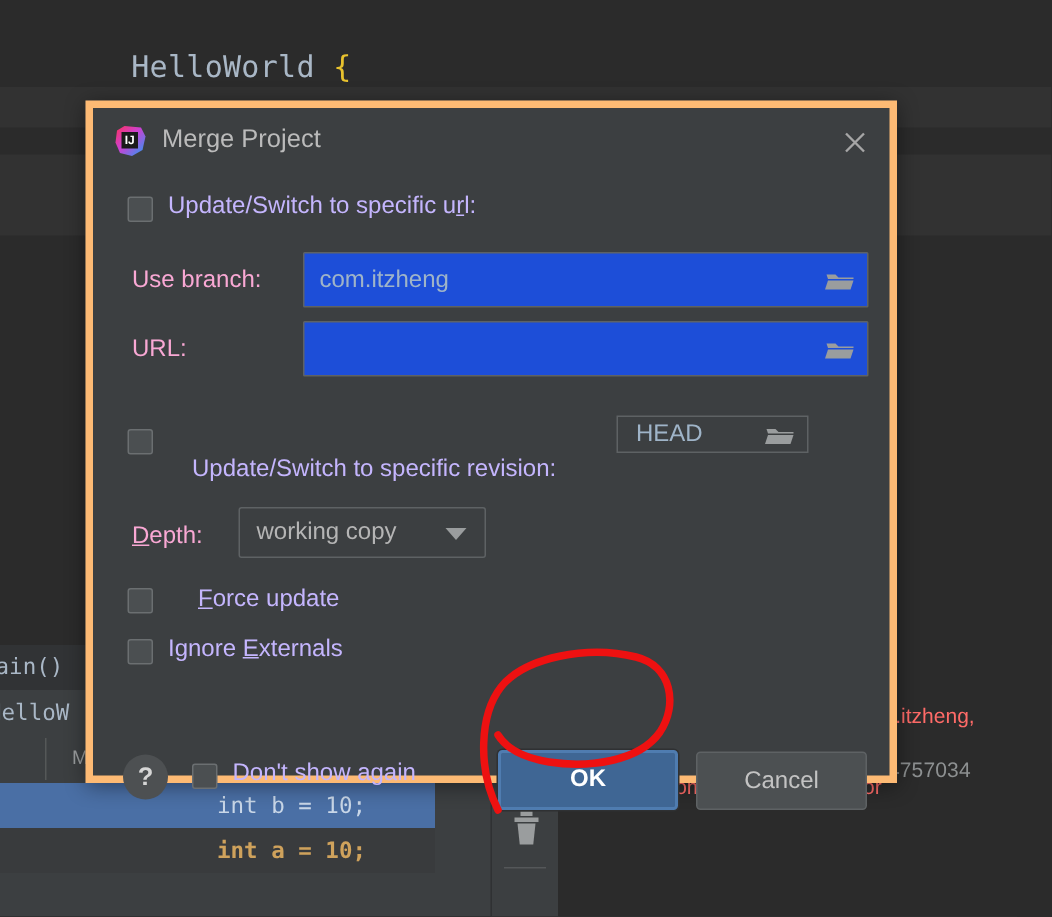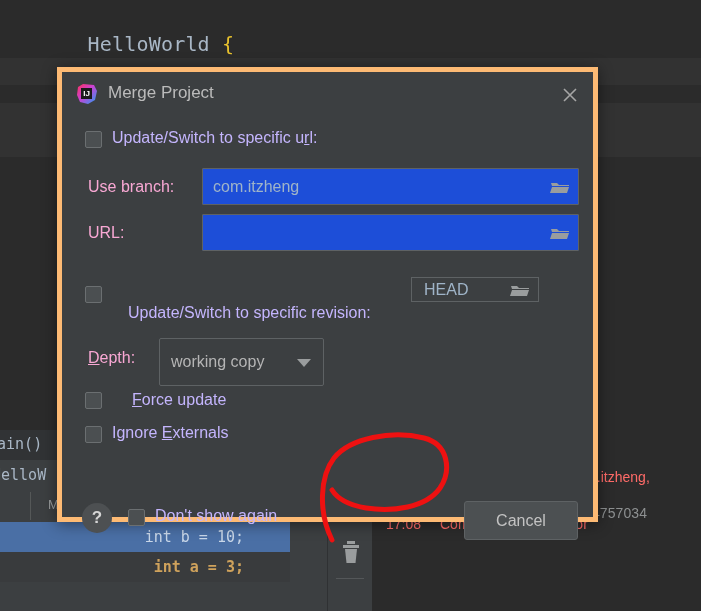--- a/index.html
+++ b/index.html
@@ -324,21 +324,21 @@
     </div>
 
     <div class="diff-header">
       <span class="diff-header-cell" style="left:48px;">Merge Sources</span>
       <span class="diff-header-cell" style="left:198px;">Commit Message</span>
     </div>
     <div class="diff-sep" style="left:30px;"></div>
     <div class="diff-sep" style="left:180px;"></div>
 
     <div class="diff-row selected" style="top:92px;">int b = 10;</div>
-    <div class="diff-row normal" style="top:122px;">int a = 3;</div>
+    <div class="diff-row normal" style="top:122px;">int a = 10;</div>
 
     <div class="right-toolbar">
       <span class="toolbar-icon" style="left:11px; top:10px;">
         <svg width="22" height="22" viewBox="0 0 22 22">
           <rect x="2" y="3" width="18" height="16" fill="none" stroke="#9a9d9e" stroke-width="2"></rect>
           <path d="M6 9 L11 14 L16 9" fill="none" stroke="#9a9d9e" stroke-width="2"></path>
         </svg>
       </span>
       <span class="toolbar-icon" style="left:12px; top:50px;">
         <svg width="22" height="24" viewBox="0 0 22 24">
@@ -417,35 +417,38 @@
       <span class="val">HEAD</span>
       <span class="folder-btn">
         <svg width="20" height="16" viewBox="0 0 20 16">
           <path d="M1 4 L7 4 L9 6 L19 6 L19 7 L2 7 Z" fill="#9a9d9e"></path>
           <path d="M2 8 L19 8 L17 14 L0 14 Z" fill="#9a9d9e"></path>
         </svg>
       </span>
     </div>
 
     <span class="field-label" style="left:26px; top:233px;"><span class="mn" style="display:inline">D</span><span>epth:</span></span>
-    <div class="combo" style="left:97px; top:222px; width:165px; height:48px;">
+    <div class="combo" style="left:97px; top:222px; width:165px; height:34px;">
       <span class="val">working copy</span>
       <span class="arrow"></span>
     </div>
 
     <span class="cb" style="left:23px; top:276px;"></span>
     <span class="cb-label" style="left:50px; top:275px;margin-left:20px;"><span class="mn">F</span><span>orce update</span></span>
 
     <span class="cb" style="left:23px; top:310px;"></span>
     <span class="cb-label" style="left:50px; top:308px;"><span>Ignore </span><span class="mn">E</span><span>xternals</span></span>
 
     <div class="help-btn" style="left:20px; top:387px;">?</div>
     <span class="cb" style="left:66px; top:393px;"></span>
     <span class="cb-label" style="left:93px; top:391px;">Don't show again</span>
 
+    <div class="btn btn-default" style="left:270px; top:384px; width:120px; height:40px;">
+      <span class="lbl">OK</span>
+    </div>
     <div class="btn btn-normal" style="left:402px; top:385px; width:114px; height:39px;">
       <span class="lbl">Cancel</span>
     </div>
   </div>
 </div>
 
 <svg id="red-annotation" viewBox="0 0 701 611">
   <path d="M332 540 C 318 512, 320 476, 334 458
            C 350 438, 392 430, 424 438
            C 448 444, 452 470, 440 488

